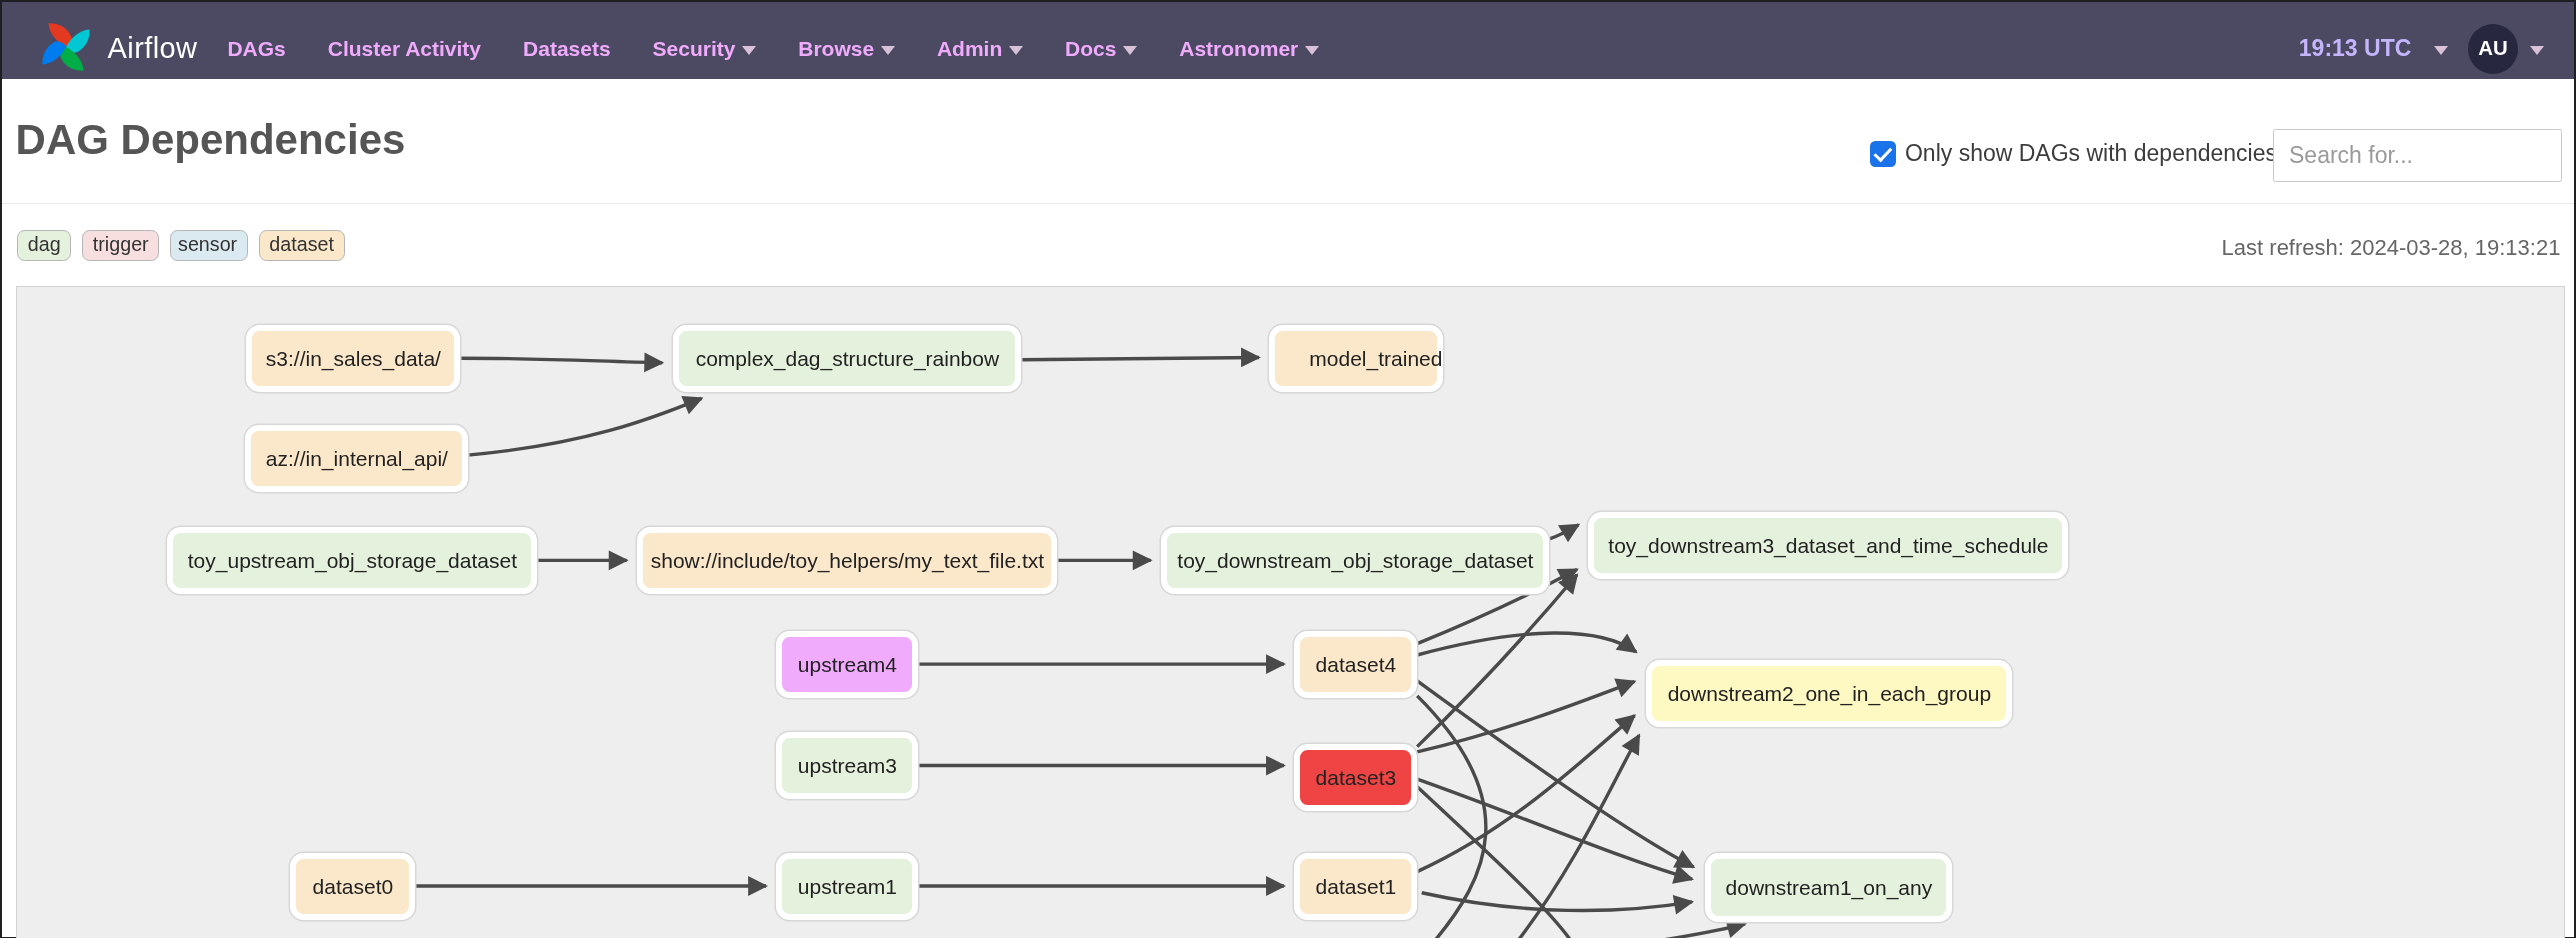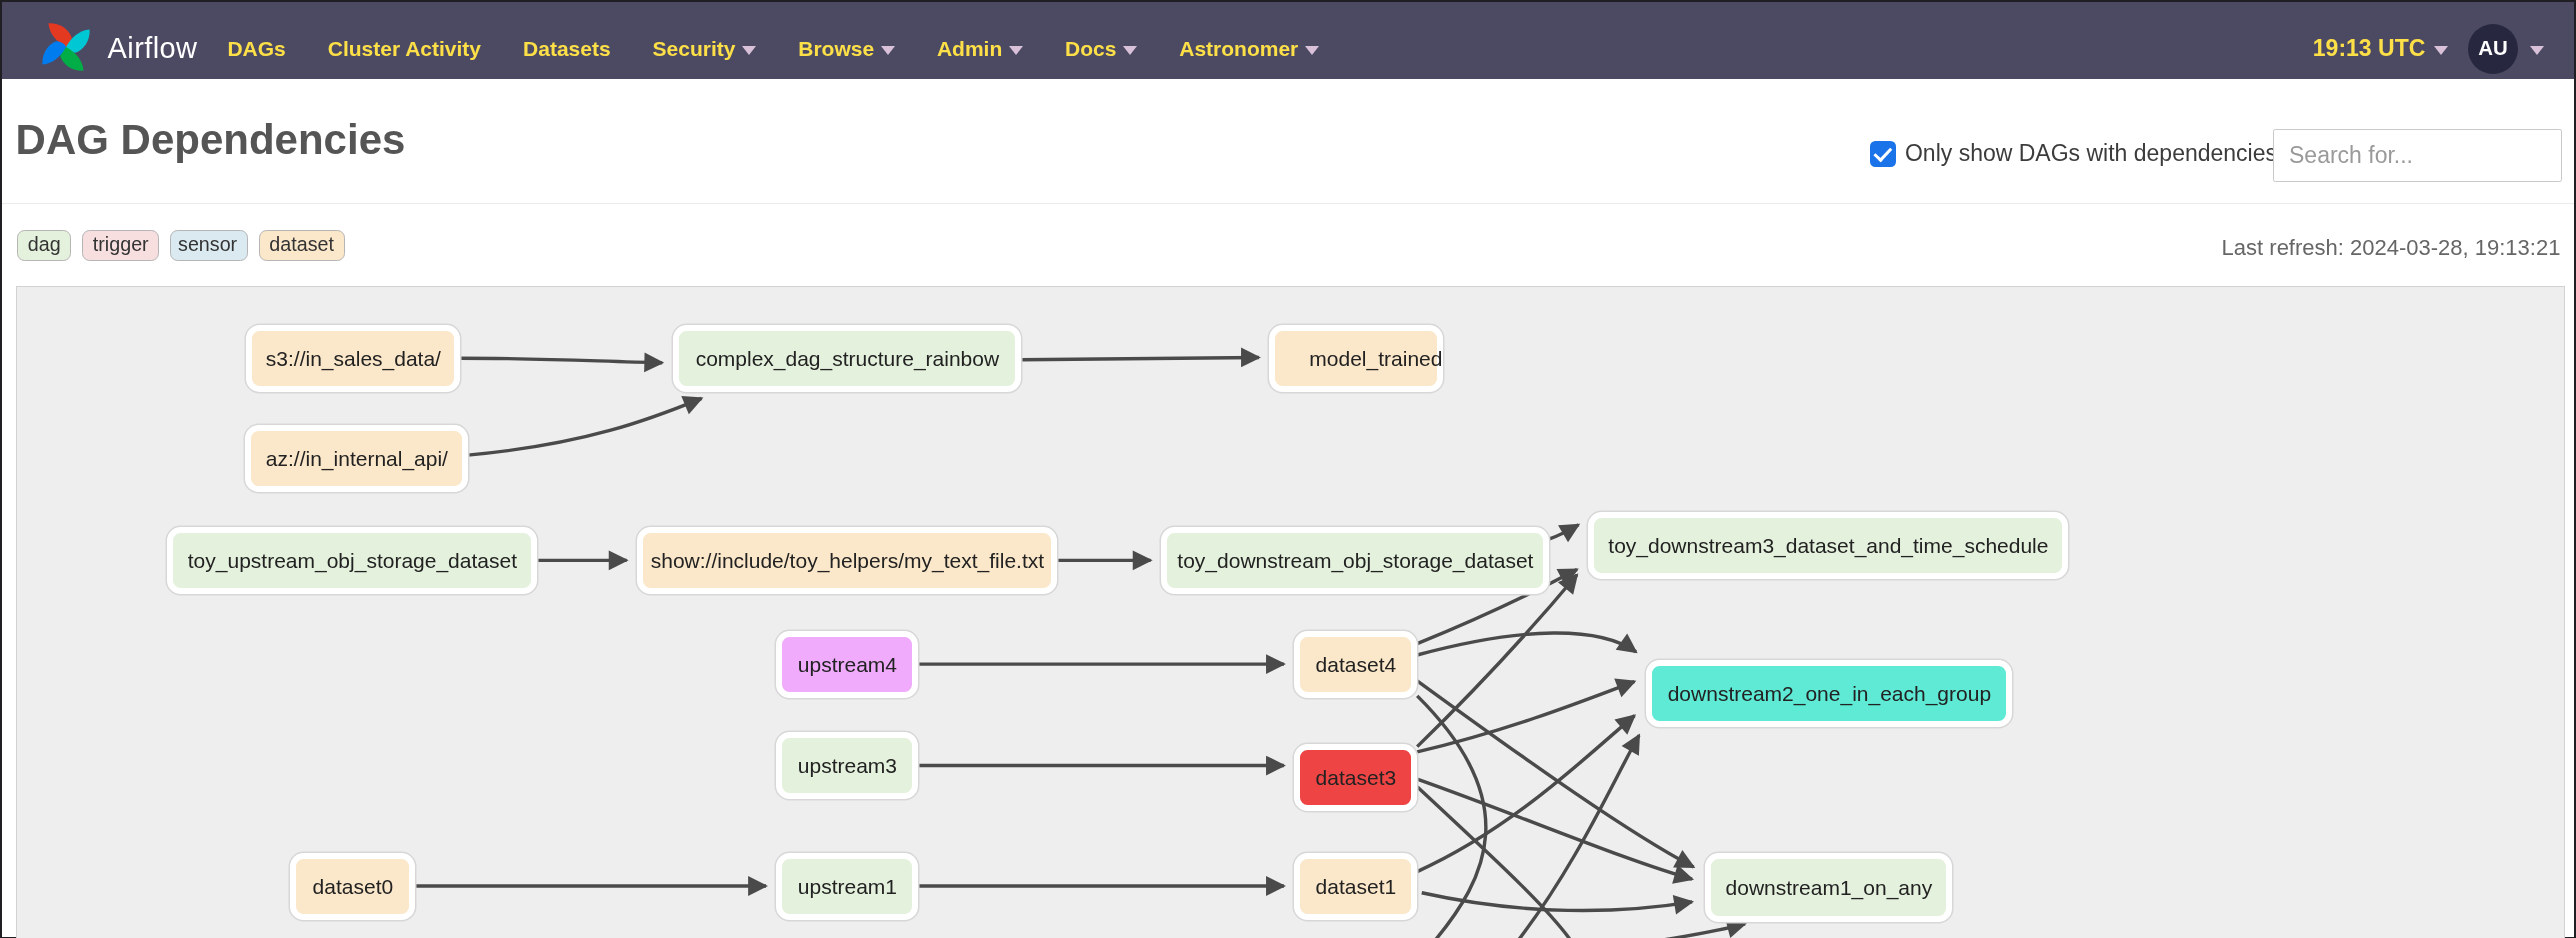--- a/index.html
+++ b/index.html
@@ -7,26 +7,26 @@
               font-family:"Liberation Sans", sans-serif; }
   .viewport { position:relative; width:2576px; height:939px; background:#fff;
               border:2.3px solid #1f1f23; }
 
   
   .navbar { position:absolute; top:0; left:0; right:0; height:77px; background:#4c4a63;
             display:flex; align-items:center; padding:16px 30px 0 33px; }
   .brand { display:flex; align-items:center; gap:10.6px; cursor:pointer; }
   .brand-name { color:#ffffff; font-size:29px; font-weight:400; letter-spacing:0.4px; }
   .nav-items { display:flex; align-items:center; list-style:none; margin-left:30px; gap:42px; }
-  .nav-item { color:#fde047; font-size:21px; font-weight:700; display:flex; align-items:center;
+  .nav-item { color:#f0abfc; font-size:21px; font-weight:700; display:flex; align-items:center;
               gap:6.8px; cursor:pointer; white-space:nowrap; }
   .caret { width:0; height:0; border-left:7.6px solid transparent; border-right:7.6px solid transparent;
            border-top:9px solid #d9c2d9; display:inline-block; margin-top:3px; }
   .nav-right { margin-left:auto; display:flex; align-items:center; gap:19.7px; }
-  .clock { color:#fde047; font-size:23px; font-weight:700; display:flex; align-items:center; gap:9px; cursor:pointer; }
+  .clock { color:#c4b5fd; font-size:23px; font-weight:700; display:flex; align-items:center; gap:23px; cursor:pointer; }
   .avatar-wrap { display:flex; align-items:center; gap:12px; cursor:pointer; }
   .avatar { width:50px; height:50px; border-radius:50%; background:#272740; color:#fff;
             font-size:20.4px; font-weight:700; display:flex; align-items:center; justify-content:center; }
 
   
   .page-title { position:absolute; left:13.6px; top:114px; font-size:42px; font-weight:600; color:#555; }
   .filter-row { position:absolute; top:138px; right:297px; display:flex; align-items:center; gap:9px; }
   .checkbox { width:26px; height:26px; background:#1a73e8; border-radius:5.3px; position:relative;
               cursor:pointer; flex:0 0 auto; }
   .checkbox::after { content:""; position:absolute; left:8.3px; top:3px; width:6.8px; height:13.6px;
@@ -169,21 +169,21 @@
         <div class="node" style="left: 1252px; top: 38px; width: 174px; height: 67px; background: rgb(251, 231, 201); padding-left: 39px;">model_trained</div>
         <div class="node" style="left: 228px; top: 138px; width: 223px; height: 67px; background: rgb(251, 231, 201);">az://in_internal_api/</div>
         <div class="node" style="left: 150px; top: 240px; width: 370px; height: 67px; background: rgb(228, 241, 220);">toy_upstream_obj_storage_dataset</div>
         <div class="node" style="left: 620px; top: 240px; width: 420px; height: 67px; background: rgb(251, 231, 201);">show://include/toy_helpers/my_text_file.txt</div>
         <div class="node" style="left: 1144px; top: 240px; width: 388px; height: 67px; background: rgb(228, 241, 220);">toy_downstream_obj_storage_dataset</div>
         <div class="node" style="left: 1571px; top: 225px; width: 480px; height: 67px; background: rgb(228, 241, 220);">toy_downstream3_dataset_and_time_schedule</div>
         <div class="node" style="left: 759px; top: 344px; width: 142px; height: 67px; background: #f0abfc;">upstream4</div>
         <div class="node" style="left: 1277px; top: 344px; width: 123px; height: 67px; background: rgb(251, 231, 201);">dataset4</div>
         <div class="node" style="left: 759px; top: 445px; width: 142px; height: 67px; background: rgb(228, 241, 220);">upstream3</div>
         <div class="node" style="left: 1277px; top: 445px; width: 123px; height: 67px; background: #ef4444; margin-top: 12px;">dataset3</div>
-        <div class="node" style="left: 1629px; top: 373px; width: 366px; height: 67px; background: #5eead4;">downstream2_one_in_each_group</div>
+        <div class="node" style="left: 1629px; top: 373px; width: 366px; height: 67px; background: #fef9c3;">downstream2_one_in_each_group</div>
         <div class="node" style="left: 273px; top: 566px; width: 125px; height: 67px; background: rgb(251, 231, 201);">dataset0</div>
         <div class="node" style="left: 759px; top: 566px; width: 142px; height: 67px; background: rgb(228, 241, 220);">upstream1</div>
         <div class="node" style="left: 1277px; top: 566px; width: 123px; height: 67px; background: rgb(251, 231, 201);">dataset1</div>
         <div class="node" style="left: 1688px; top: 566px; width: 247px; height: 69px; background: rgb(228, 241, 220);">downstream1_on_any</div>
       </div>
   </div>
 
 </div>
 
 

